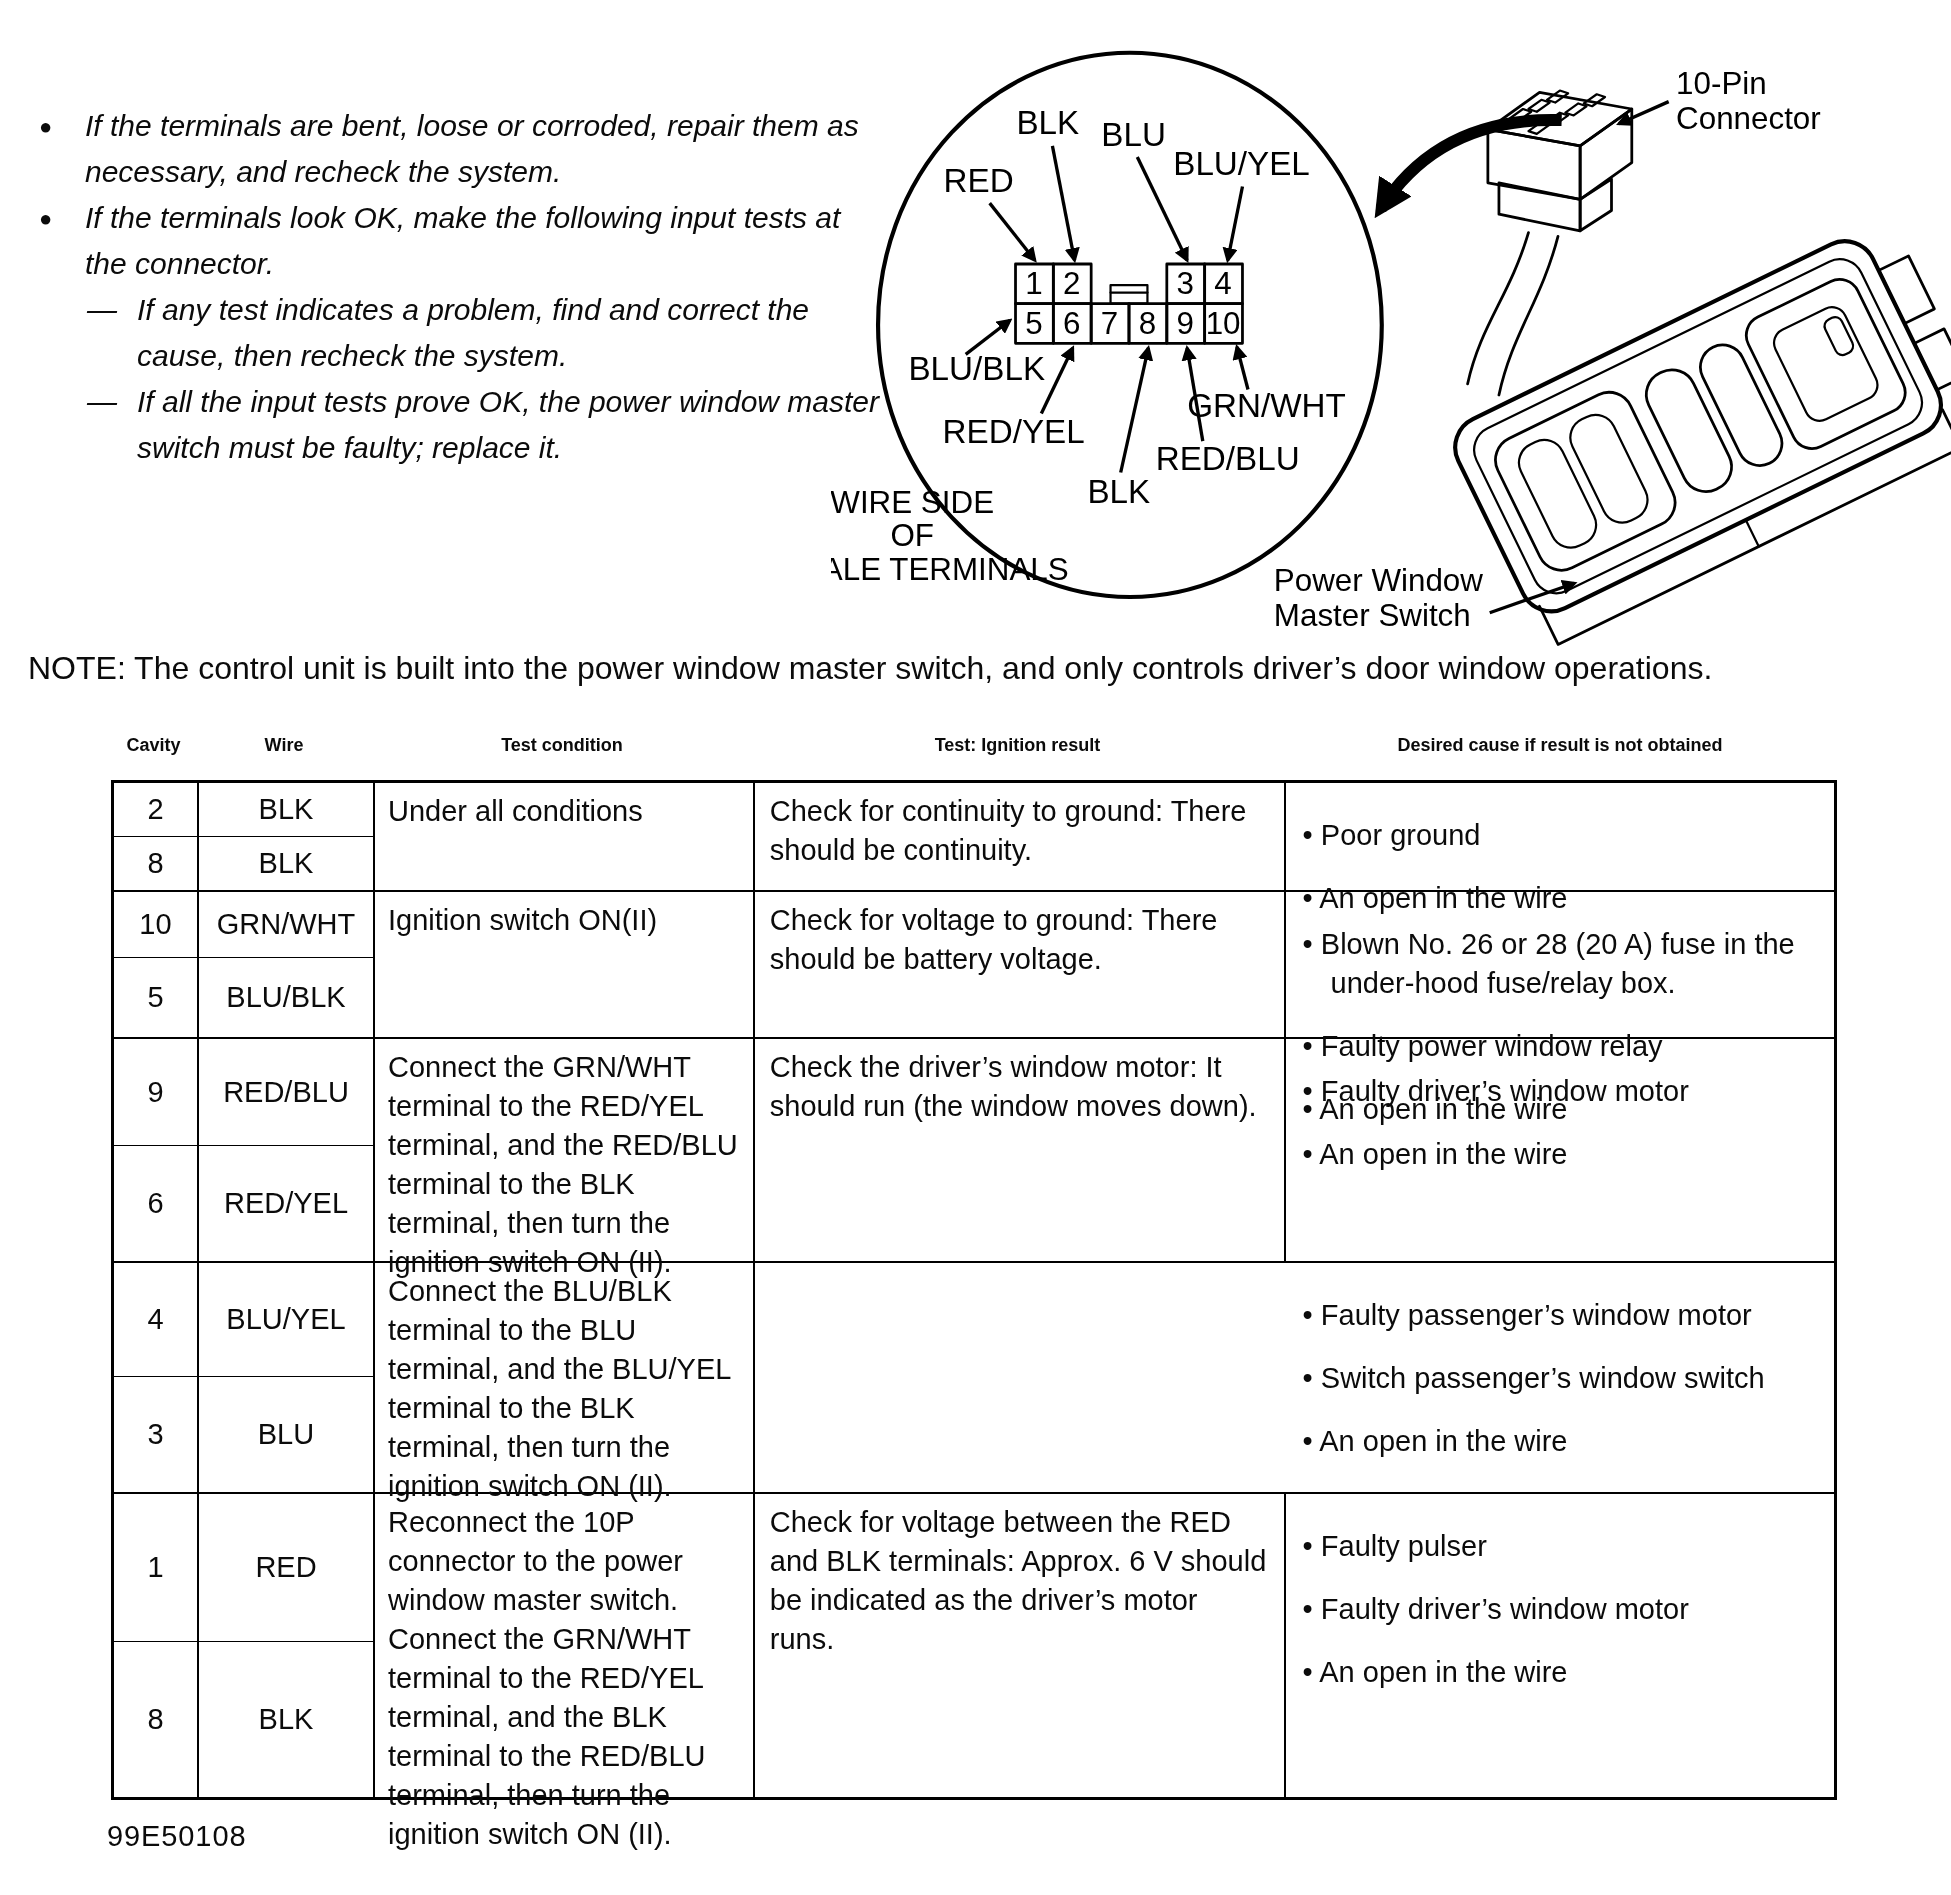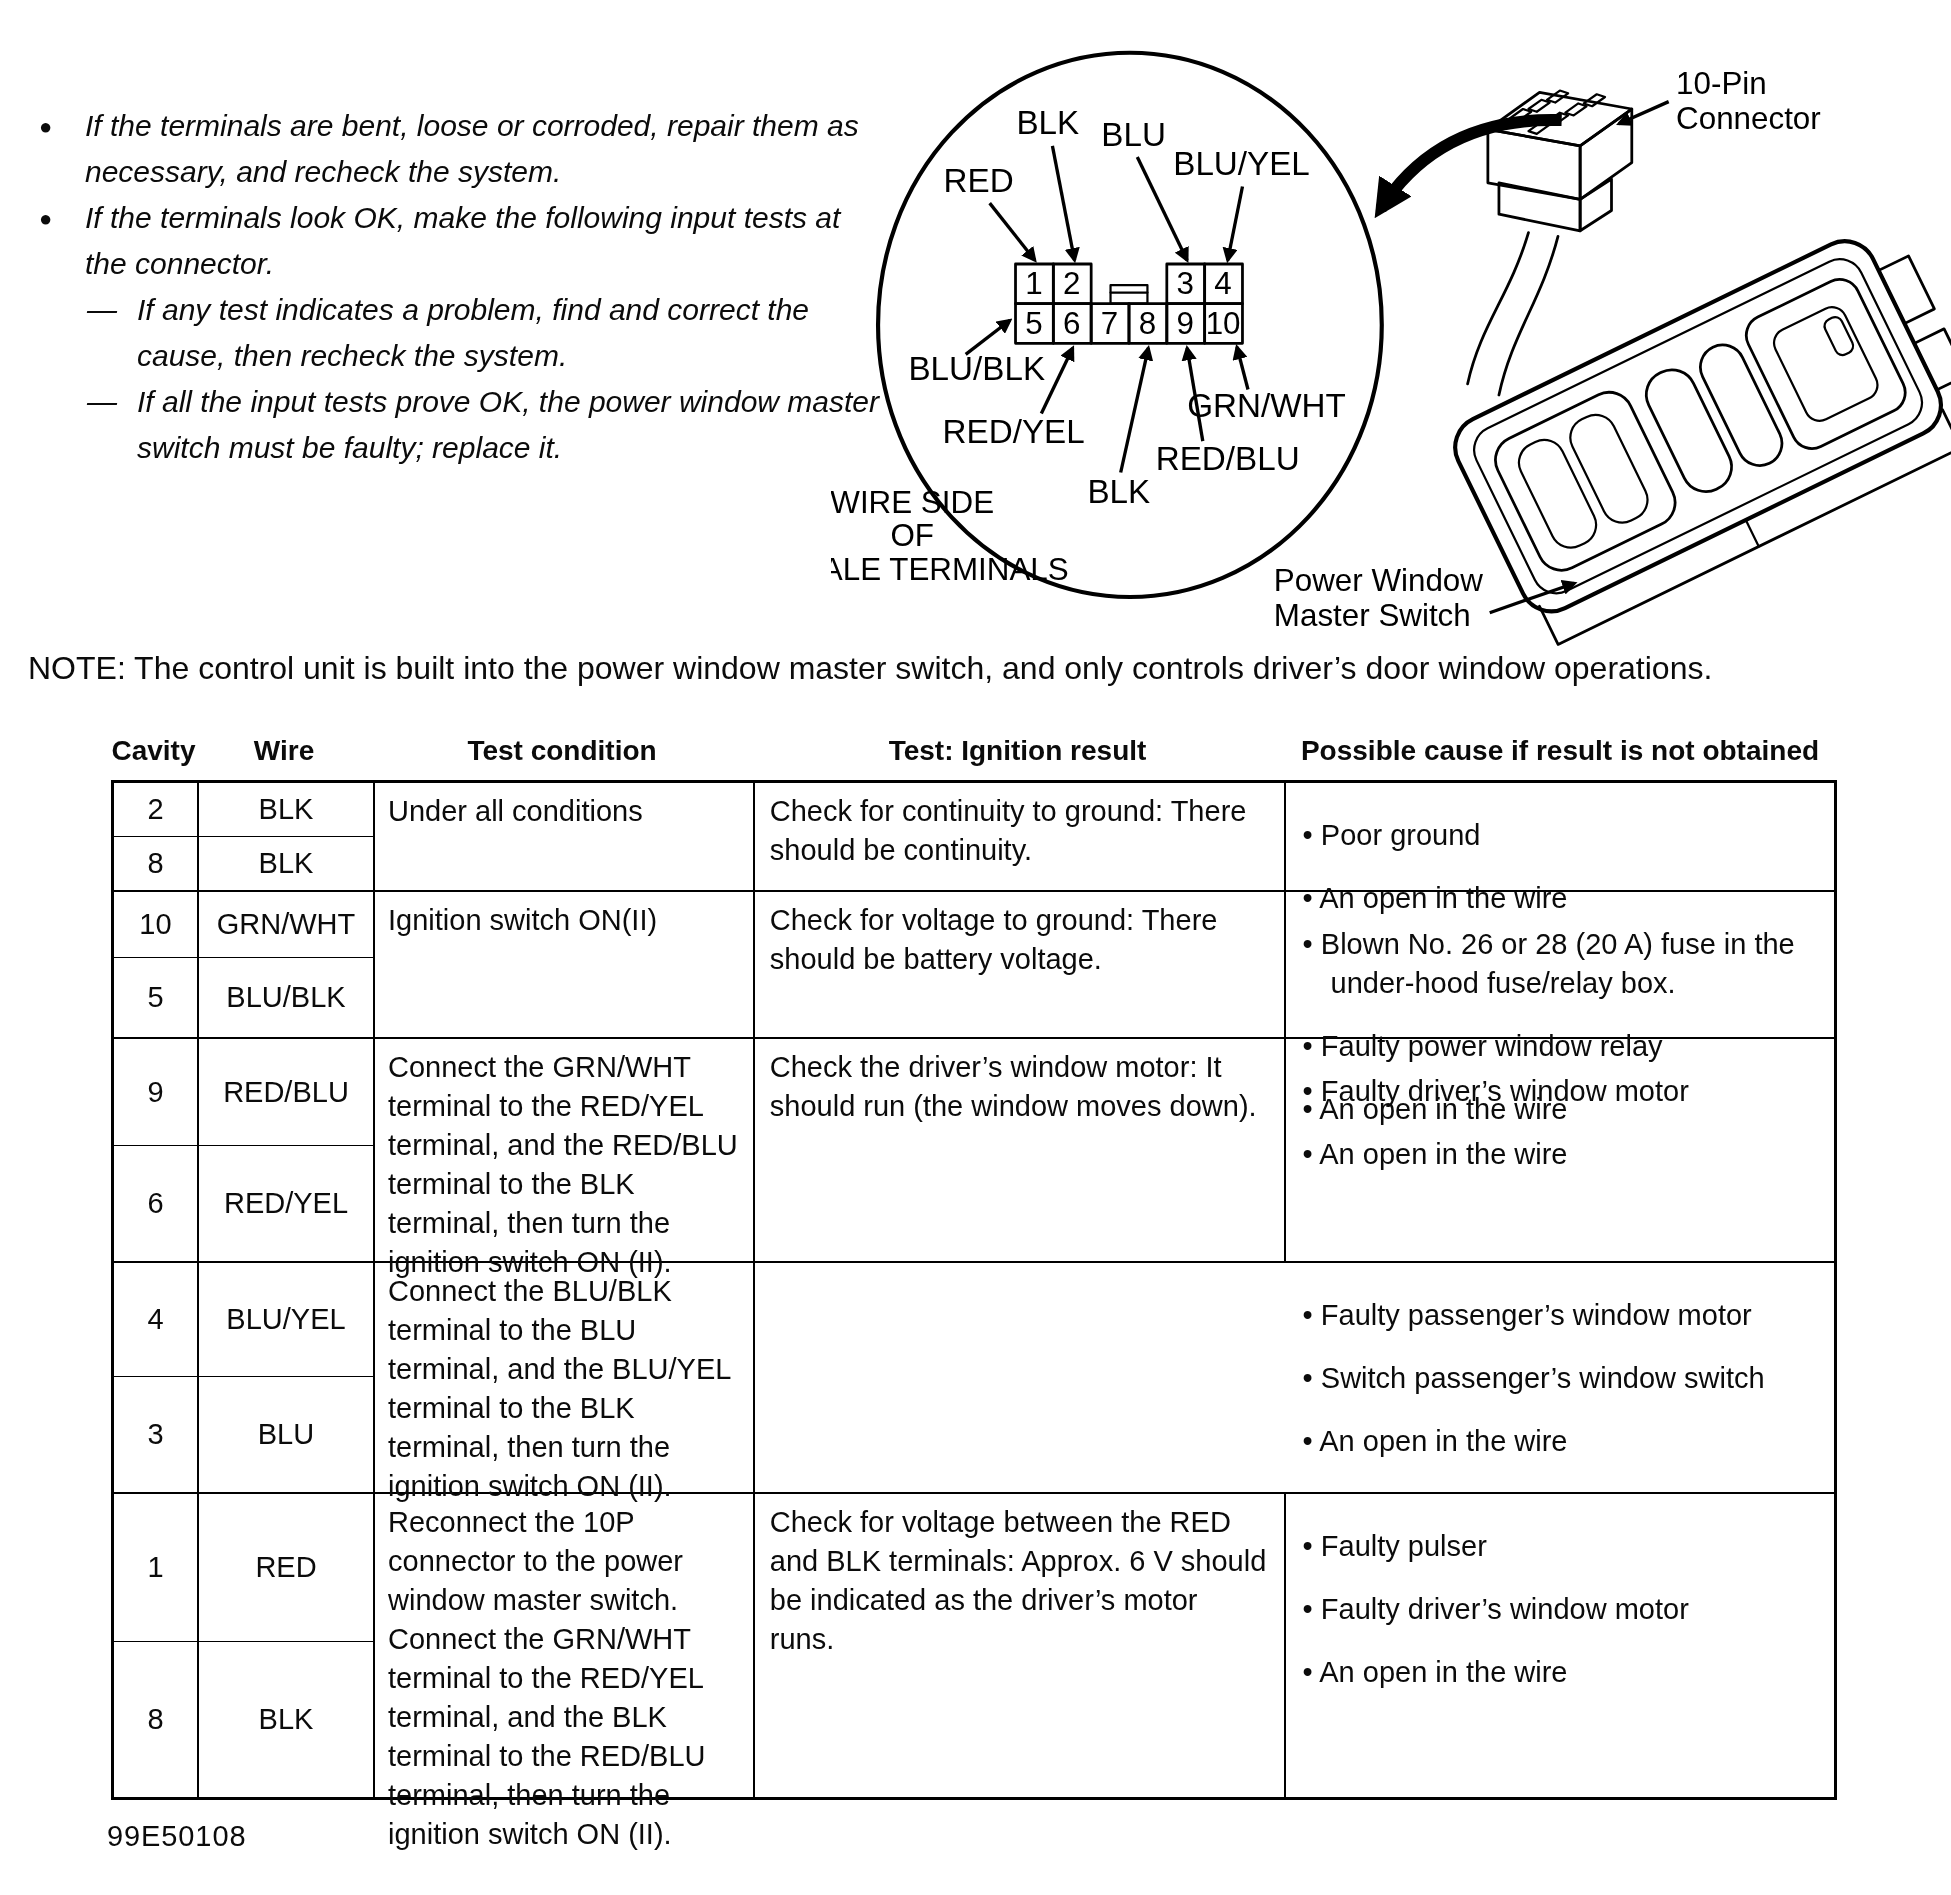--- a/index.html
+++ b/index.html
@@ -24,21 +24,21 @@
   .arrow{ fill:none; stroke:#000; stroke-width:3.6; }
   .bigarrow{ fill:none; stroke:#000; stroke-width:13; }
   .dtext { font-family:"Liberation Sans","DejaVu Sans",sans-serif; font-size:36px; fill:#000; }
   .pnum  { font-family:"Liberation Sans","DejaVu Sans",sans-serif; font-size:34px; fill:#000; }
   .cap   { font-size:34px; }
   .small { font-size:34px; }
   
   .note { position:absolute; left:28px; top:648px; width:1910px; font-size:32px; line-height:41px; }
   
   .thead { position:absolute; left:111px; top:735px; width:1726px; display:grid;
-    grid-template-columns:85px 176px 380px 531px 1fr; font-size:28px; font-weight:bold; }
+    grid-template-columns:85px 176px 380px 531px 1fr; font-size:18px; font-weight:bold; }
   .thead div { text-align:center; }
   .data-table { position:absolute; left:111px; top:780px; width:1726px;
     border:3.7px solid #000; box-sizing:border-box; font-size:29px; line-height:39px; }
   .grp { display:grid; grid-template-columns:85px 176px 380px 531px 1fr; }
   .grp + .grp { border-top:2.8px solid #000; }
   .cell { box-sizing:border-box; }
   .cav { grid-column:1; border-right:2.8px solid #000; display:flex; align-items:center; justify-content:center; }
   .wir { grid-column:2; border-right:2.8px solid #000; display:flex; align-items:center; justify-content:center; }
   .r1 { grid-row:1; border-bottom:1.8px solid #000; }
   .r2 { grid-row:2; }
@@ -177,21 +177,21 @@
     </g>
   </svg>
 
   <div class="note">NOTE:  The control unit is built into the power window master switch, and only controls driver’s door window operations.</div>
 
   <div class="thead">
     <div>Cavity</div>
     <div>Wire</div>
     <div>Test condition</div>
     <div>Test: Ignition result</div>
-    <div>Possible cause if result is not obtained</div>
+    <div>Desired cause if result is not obtained</div>
   </div>
 
   <div class="data-table">
 
     <div class="grp" style="grid-template-rows:54px 53px;">
       <div class="cell cav r1">2</div>
       <div class="cell wir r1">BLK</div>
       <div class="cell cav r2">8</div>
       <div class="cell wir r2">BLK</div>
       <div class="cell cond">Under all conditions</div>

